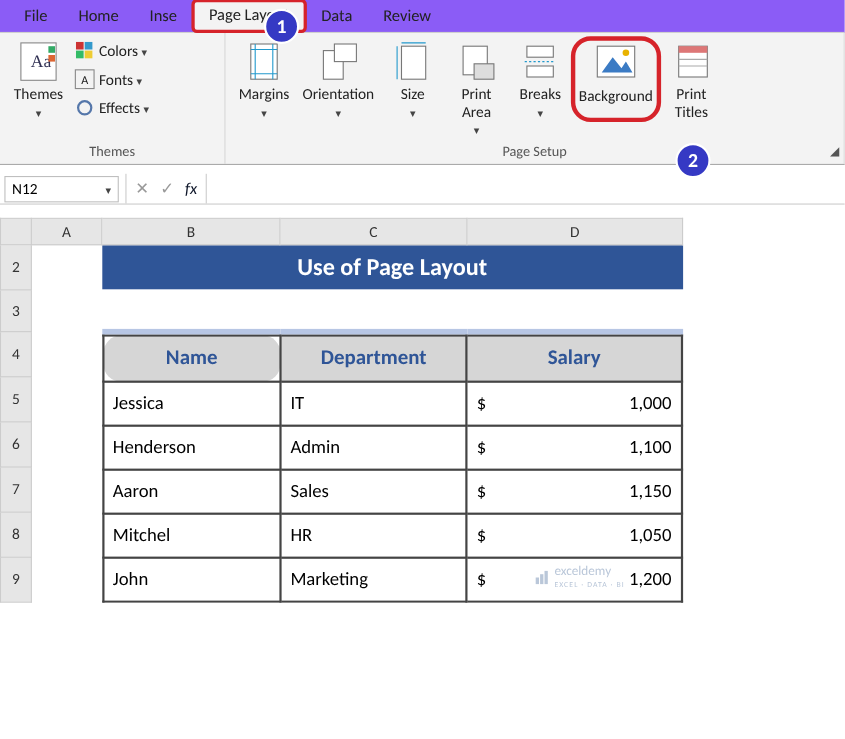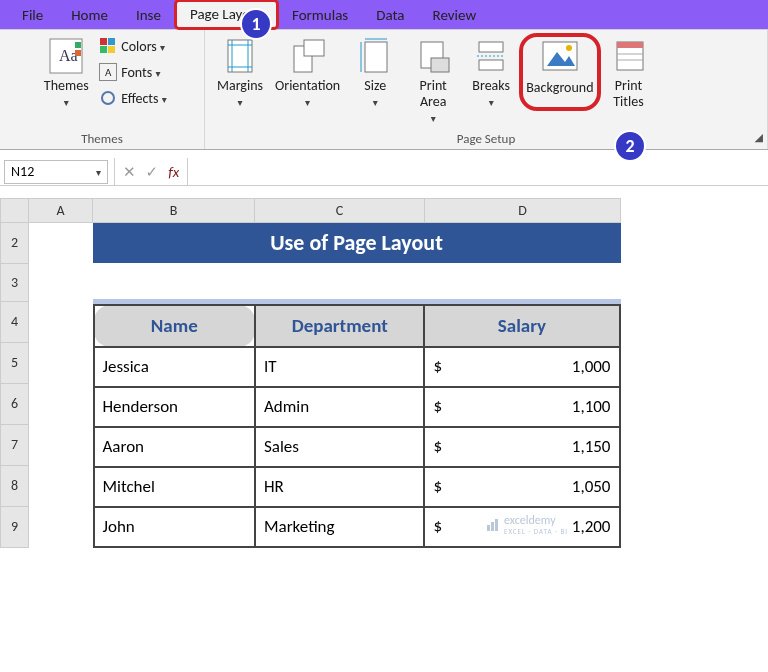--- a/index.html
+++ b/index.html
@@ -32,21 +32,21 @@
   
   svg { display: block; }
 
   
   .badge { position: absolute; width: 32px; height: 32px; border-radius: 50%; background: #3539c4; border: 2px solid #fff; color: #fff; font-weight: bold; font-size: 18px; display: flex; align-items: center; justify-content: center; z-index: 10; }
 
   
   .fx-row { display: flex; align-items: center; border-bottom: 1px solid #ccc; height: 28px; margin-top: 8px;}
   .namebox { width: 104px; border: 1px solid #bfbfbf; height: 24px; display: flex; align-items: center; padding: 0 6px; font-size: 14px; margin-left: 4px; margin-right: 6px; justify-content: space-between;}
   .fx-icons { display: flex; align-items: center; gap: 10px; padding: 0 8px; color: #999; border-left:1px solid #ccc; border-right:1px solid #ccc; height:100%;}
-  .fx-icons span:last-child { color:#7f1d1d; font-style:italic; }
+  .fx-icons span:last-child { color:#0f172a; font-style:italic; }
   .fx-input { flex: 1; height: 24px; }
 
   
   .sheet-wrap { margin-top: 12px; }
   .sheet { border-collapse: collapse; }
   .sheet th.col-h { background: #e6e6e6; border: 1px solid #ccc; font-weight: normal; font-size: 14px; color: #333; height: 24px; }
   .sheet th.row-h { background: #e6e6e6; border: 1px solid #ccc; font-weight: normal; font-size: 14px; color: #333; width: 28px; }
   .sheet td { height: 38px; padding: 0; }
   .corner { width:28px; background:#e6e6e6; border:1px solid #ccc;}
 
@@ -68,28 +68,27 @@
 <body>
 
 <div class="badge" style="left:240px; top:8px;">1</div>
 <div class="badge" style="left:614px; top:130px;">2</div>
 
 <div class="tabs">
   <div class="tab">File</div>
   <div class="tab">Home</div>
   <div class="tab">Inse</div>
   <div class="tab active hl">Page Layout</div>
-  <div class="tab">Formulas</div>
   <div class="tab">Data</div>
   <div class="tab">Review</div>
 </div>
 
 <div class="ribbon">
 
-  <div class="group" style="width:205px;align-items:center;">
+  <div class="group" style="width:205px;">
     <div class="group-items">
       <div class="btn-v">
         <svg width="38" height="40">
             <rect x="3" y="3" width="32" height="34" fill="#fff" stroke="#888"></rect>
             <text x="12" y="25" font-size="16" font-family="serif" fill="#335">Aa</text>
             <rect x="28" y="6" width="6" height="6" fill="#3a6"></rect>
             <rect x="28" y="14" width="6" height="6" fill="#d63"></rect>
           </svg>
         <span class="label">Themes</span>
         <span class="dd-caret">▾</span>

